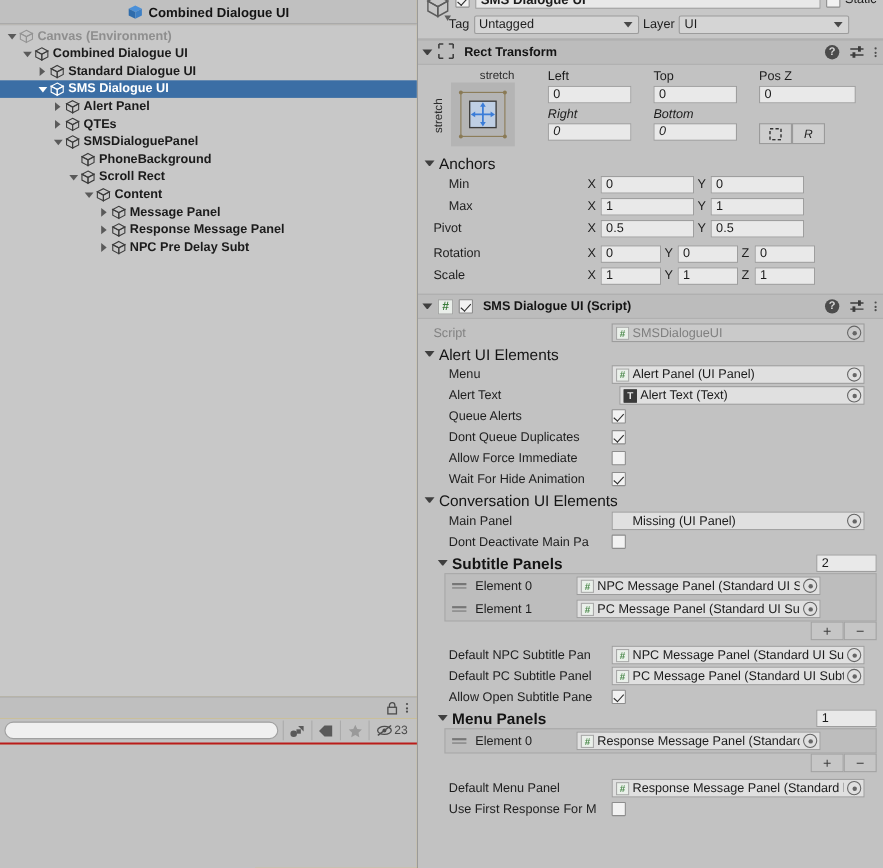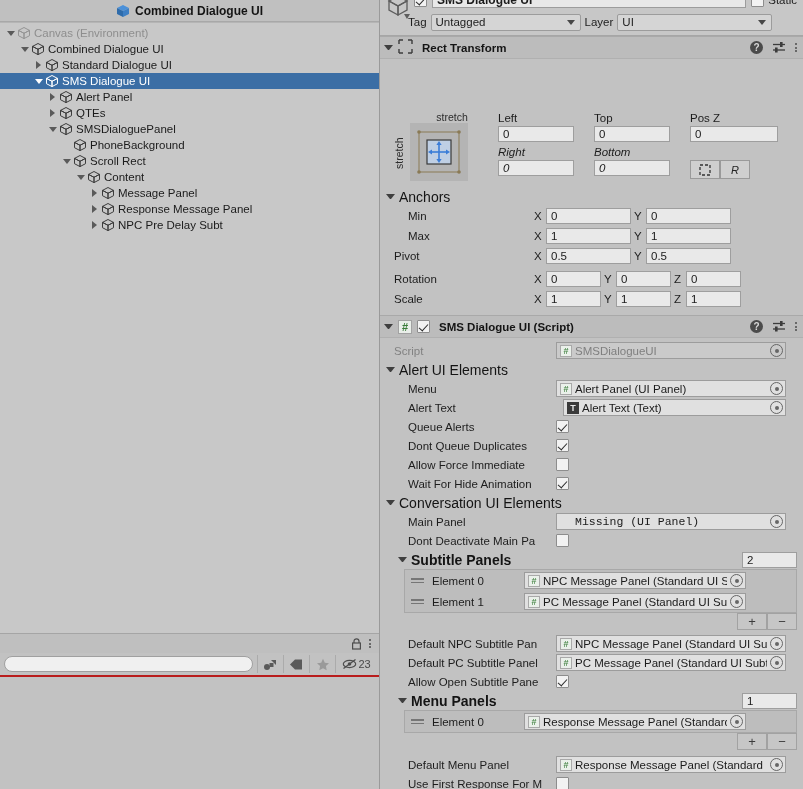--- a/index.html
+++ b/index.html
@@ -17,21 +17,21 @@
                border-right:1px solid #9a9a9a; display:flex; flex-direction:column; }
   .h-tabbar { height:22px; background:#c0c0c0; display:flex; align-items:center;
               justify-content:center; border-bottom:1px solid #a8a8a8; position:relative;}
   .h-tab { display:flex; align-items:center; gap:5px; font-weight:bold; font-size:12px; color:#141414;}
   .cube-blue { width:14px; height:14px; position:relative; display:inline-block; }
   .cube-blue svg { display:block; }
 
   .h-tree { flex:1 1 auto; background:#c8c8c8; border-top:1px solid #b5b5b5;
             overflow:hidden; padding-top:2px; position:relative; }
   .row { height:16px; display:flex; align-items:center; white-space:nowrap;
-         font-size:11.5px; color:#1b1b1b; position:relative; }
+         font-size:11.5px; color:#1b1b1b; position:relative;font-weight:bold; }
   .row.selected { background:#3b6ea5; color:#fff; }
   .row.dim { color:#8e8e8e; }
   .tw { width:13px; height:16px; display:flex; align-items:center; justify-content:center; flex:0 0 13px;}
   .tw i { display:block; width:0;height:0; }
   .tw.down i { border-left:4px solid transparent; border-right:4px solid transparent; border-top:5px solid #5a5a5a; }
   .tw.right i { border-top:4px solid transparent; border-bottom:4px solid transparent; border-left:5px solid #5a5a5a; }
   .row.selected .tw.down i { border-top-color:#ffffff; }
   .go-icon { width:14px; height:14px; margin-right:3px; flex:0 0 14px; }
   .go-icon svg { display:block; }
   .lbl { line-height:16px; }
@@ -85,21 +85,21 @@
   .hashico { width:14px;height:14px;background:#e9eee9;border:1px solid #a2a2a2;
              color:#3a7d3a; font-size:11px; font-weight:bold; text-align:center; line-height:12px;}
   .help-ico { width:13px;height:13px;border-radius:50%;background:#4b4b4b;color:#d8d8d8;
               font-size:10px; font-weight:bold; text-align:center; line-height:13px;}
   .presets-ico { width:14px;height:13px; }
   .tri { width:0;height:0; border-left:4.5px solid transparent; border-right:4.5px solid transparent;
          border-top:5.5px solid #3f3f3f; flex:0 0 9px;}
 
   .comp-body { padding:4px 6px 6px 6px; }
 
-  .rt-top { display:flex;margin-top:48px; }
+  .rt-top { display:flex; }
   .anchor-box { width:112px; padding-left:6px; }
   .anchor-top-lbl { font-size:10.5px; color:#2c2c2c; text-align:center; width:76px; margin-left:22px;}
   .anchor-inner { display:flex; }
   .anchor-side-lbl { writing-mode:vertical-rl; transform:rotate(180deg); font-size:10.5px;
                      color:#2c2c2c; height:60px; width:14px; text-align:center; line-height:14px;}
   .anchor-widget { width:58px;height:58px; background:#b4b4b4; position:relative; margin-left:4px;}
 
   .rt-fields { flex:1 1 auto; }
   .fld-grid { display:flex; gap:20px; }
   .fcol { display:flex; flex-direction:column; }
@@ -674,21 +674,21 @@
             </div>
           </div>
 
         <div class="foldrow">
           <i class="tri"></i>
           <span class="ftitle">Conversation UI Elements</span>
         </div>
 
         <div class="srow">
           <span class="slabel" style="width:170px;padding-left:22px;">Main Panel</span>
-          <span class="objfield" style="width:230px;font-family:Liberation Mono, monospace;">
+          <span class="objfield" style="width:230px;">
             <span class="mini-ico none"></span>
             <span class="oname">Missing (UI Panel)</span>
             <span class="dot-sel"></span>
           </span>
         </div>
 
         <div class="srow">
           <span class="slabel" style="width:170px;padding-left:22px;">Dont Deactivate Main Pa</span>
           <span class="chk"></span>
         </div>

